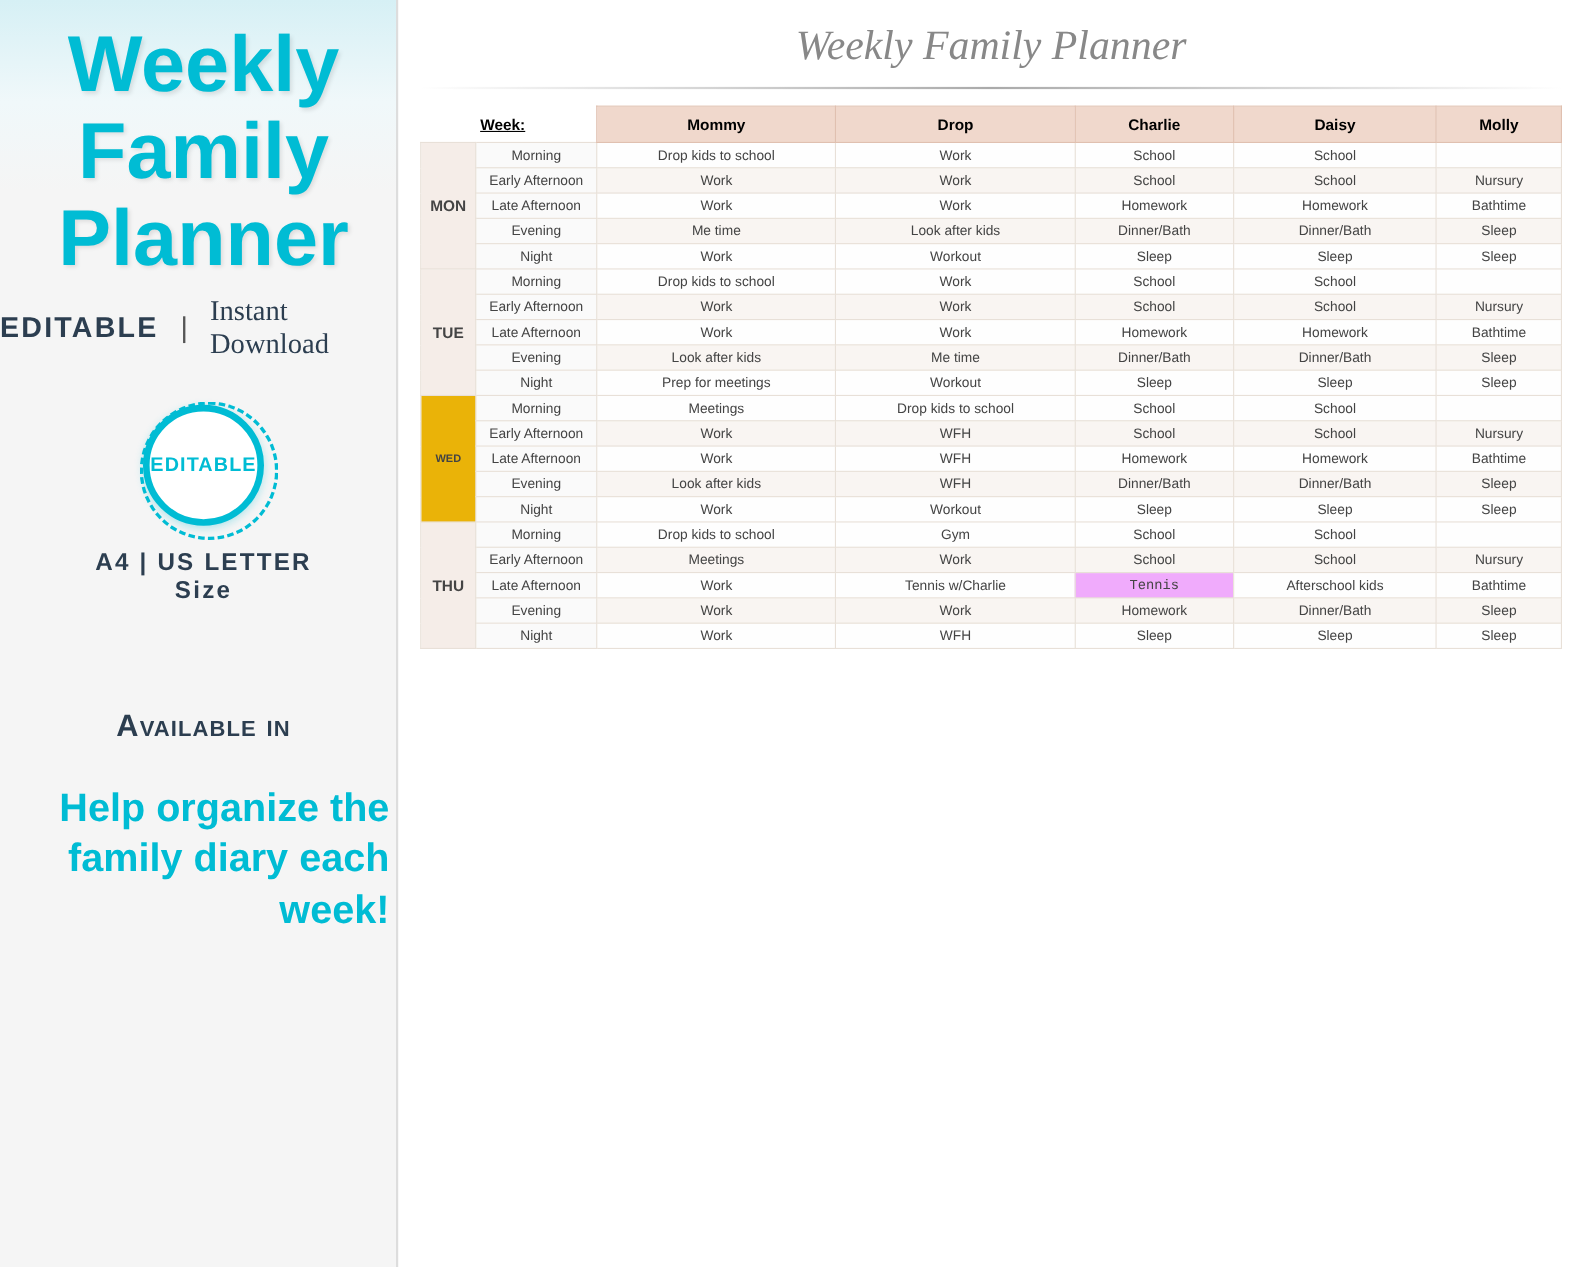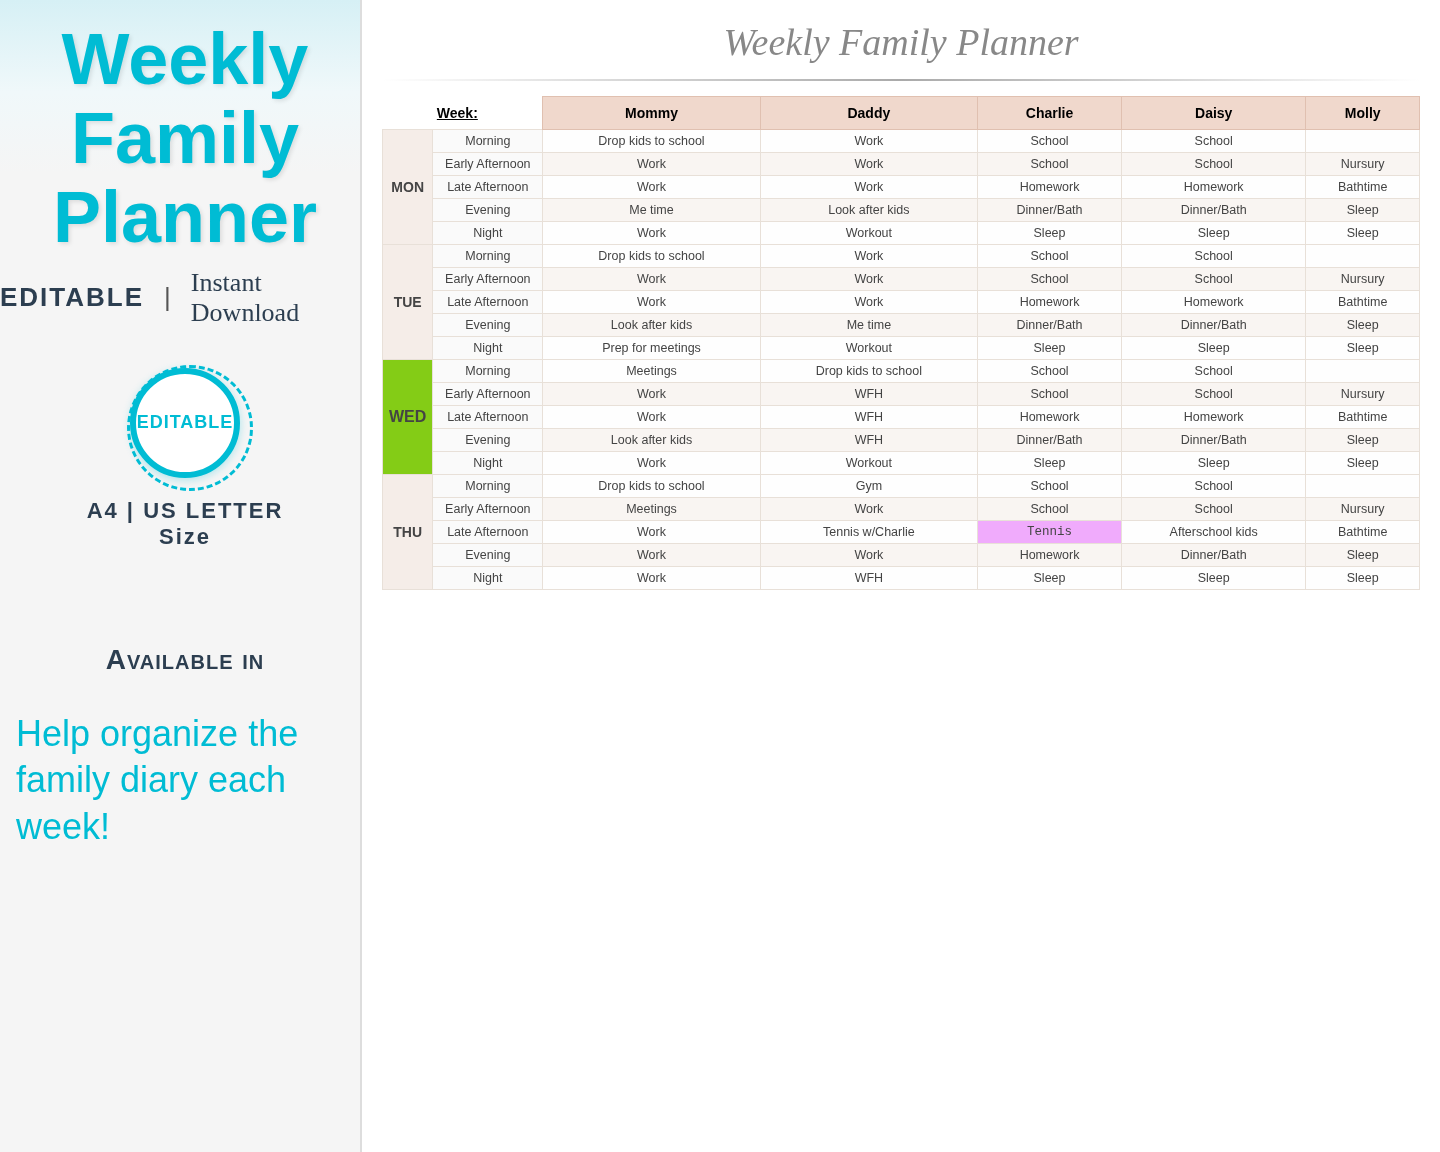--- a/index.html
+++ b/index.html
@@ -132,23 +132,23 @@
     .format-text {
       font-size: 32px;
       font-weight: 900;
       color: #2c3e50;
       text-align: center;
       line-height: 1.4;
     }
 
     .help-text {
       font-size: 36px;
-      font-weight: 400;
+      font-weight: 700;
       color: #00bcd4;
-      text-align: left;
+      text-align: right;
       line-height: 1.3;
       margin-top: 30px;
       padding: 0 16px;
     }
 
     
     .right-panel {
       position: absolute;
       left: 360px;
       top: 0;
@@ -256,21 +256,21 @@
   <div class="right-panel">
     <div class="planner-title">Weekly Family Planner</div>
     <div class="divider-line"></div>
 
     <table class="planner-table">
       <thead>
         <tr>
           <th style="background:white; border:none;"></th>
           <th style="background:white; border:none; text-align:left; font-weight:700; font-size:14px; text-decoration:underline;">Week:</th>
           <th>Mommy</th>
-          <th>Daddy</th>
+          <th>Drop</th>
           <th>Charlie</th>
           <th>Daisy</th>
           <th>Molly</th>
         </tr>
       </thead>
       <tbody id="planner-tbody">
       <tr style="background: rgb(254, 254, 254);">
             <td rowspan="5" class="day-cell" style="background: rgb(245, 237, 232); font-weight: 700; font-size: 14px; width: 50px;">MON</td>
             <td class="time-cell" style="width: 110px;">Morning</td>
             <td class="data-cell" style="background: rgb(254, 254, 254);">Drop kids to school</td>
@@ -346,21 +346,21 @@
           </tr>
           <tr style="background: rgb(254, 254, 254);">
             <td class="time-cell" style="width: 110px;">Night</td>
             <td class="data-cell" style="background: rgb(254, 254, 254); text-align: center;">Prep for meetings</td>
             <td class="data-cell" style="background: rgb(254, 254, 254);">Workout</td>
             <td class="data-cell" style="background: rgb(254, 254, 254);">Sleep</td>
             <td class="data-cell" style="background: rgb(254, 254, 254);">Sleep</td>
             <td class="data-cell" style="background: rgb(254, 254, 254);">Sleep</td>
           </tr>
           <tr style="background: rgb(254, 254, 254);">
-            <td rowspan="5" class="day-cell" style="background: #84cc16; font-weight: 700; font-size: 16px; width: 50px;">WED</td>
+            <td rowspan="5" class="day-cell" style="background: #eab308; font-weight: 700; font-size: 10px; width: 50px;">WED</td>
             <td class="time-cell" style="width: 110px;">Morning</td>
             <td class="data-cell" style="background: rgb(254, 254, 254);">Meetings</td>
             <td class="data-cell" style="background: rgb(254, 254, 254);">Drop kids to school</td>
             <td class="data-cell" style="background: rgb(254, 254, 254);">School</td>
             <td class="data-cell" style="background: rgb(254, 254, 254);">School</td>
             <td class="data-cell" style="background: rgb(254, 254, 254);"></td>
           </tr>
           <tr style="background: rgb(249, 245, 242);">
             <td class="time-cell" style="width: 110px;">Early Afternoon</td>
             <td class="data-cell" style="background: rgb(249, 245, 242);">Work</td>

